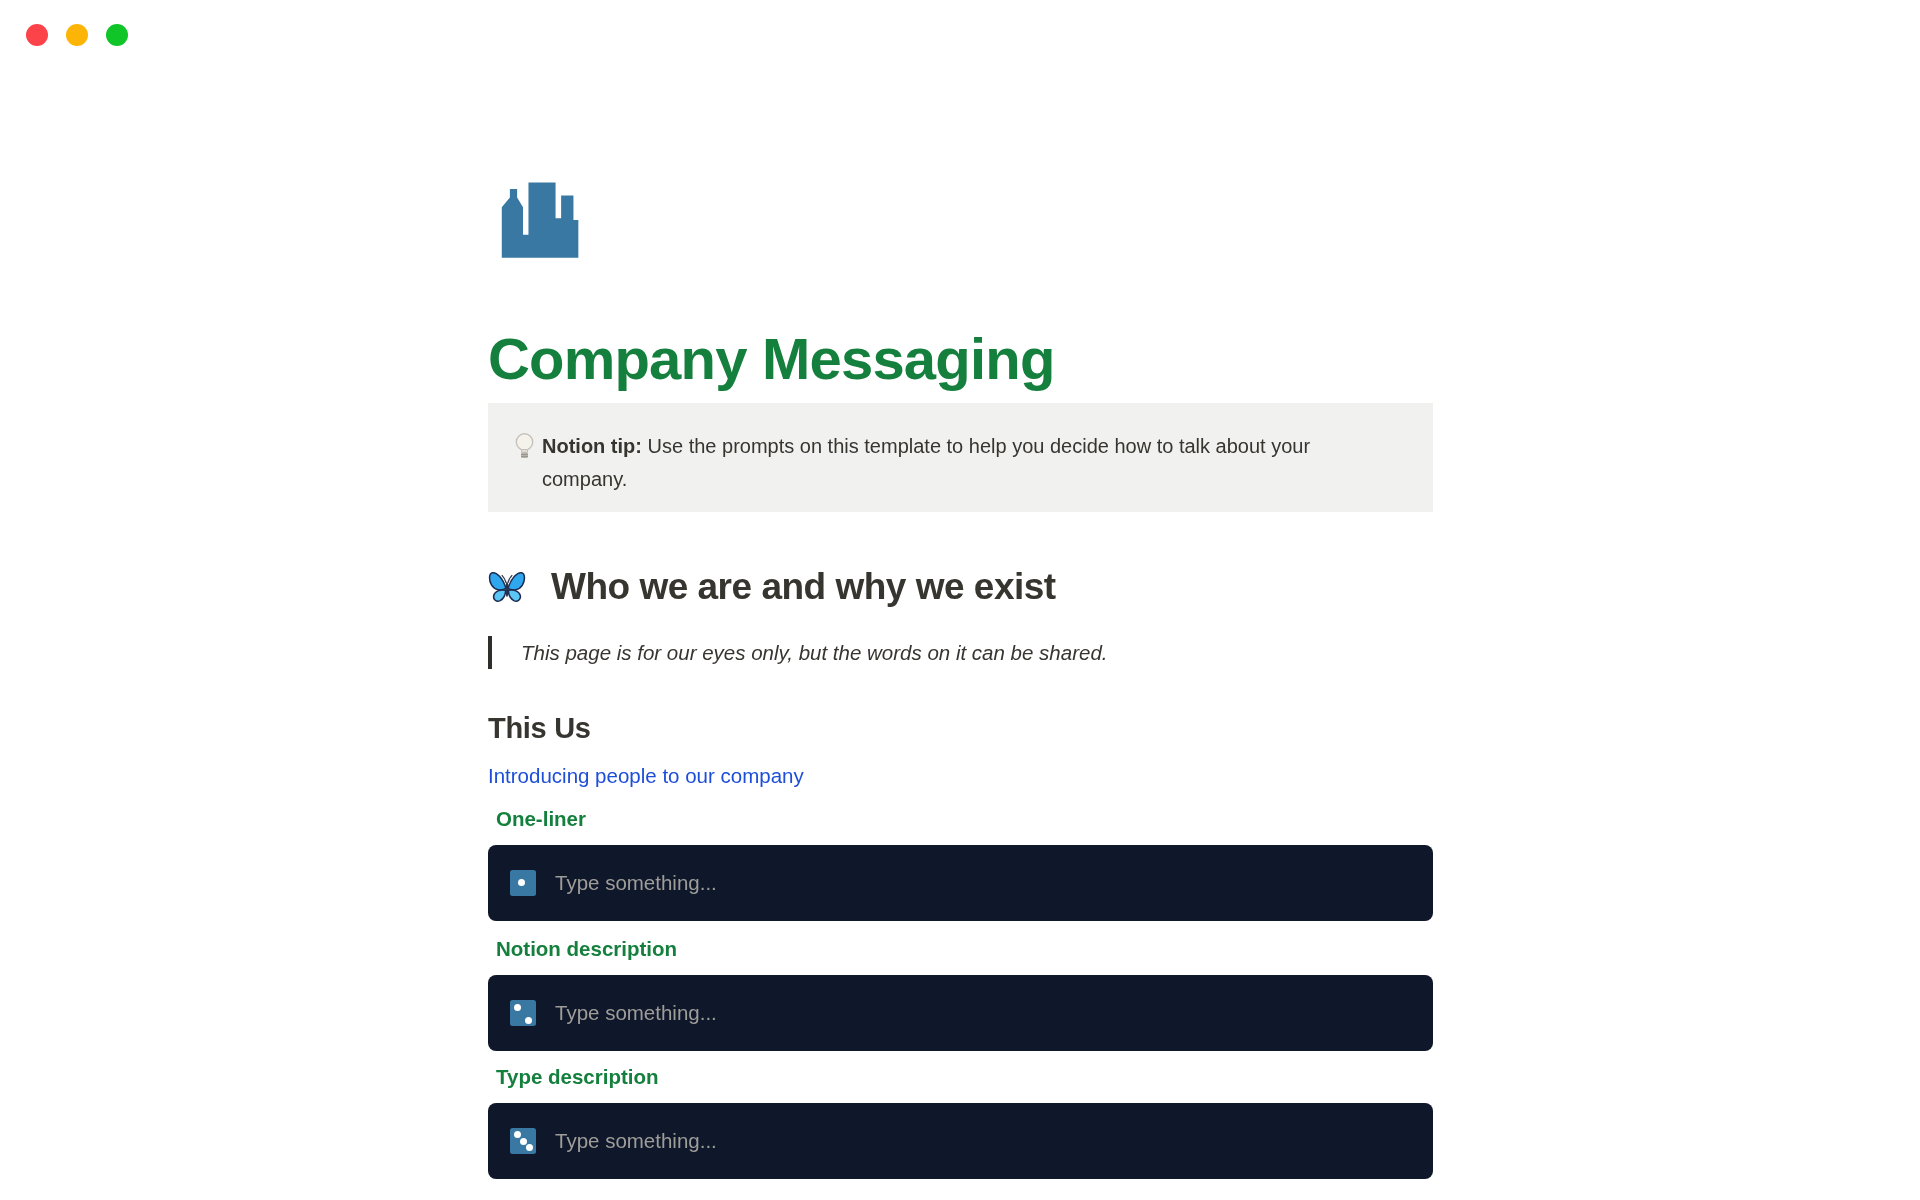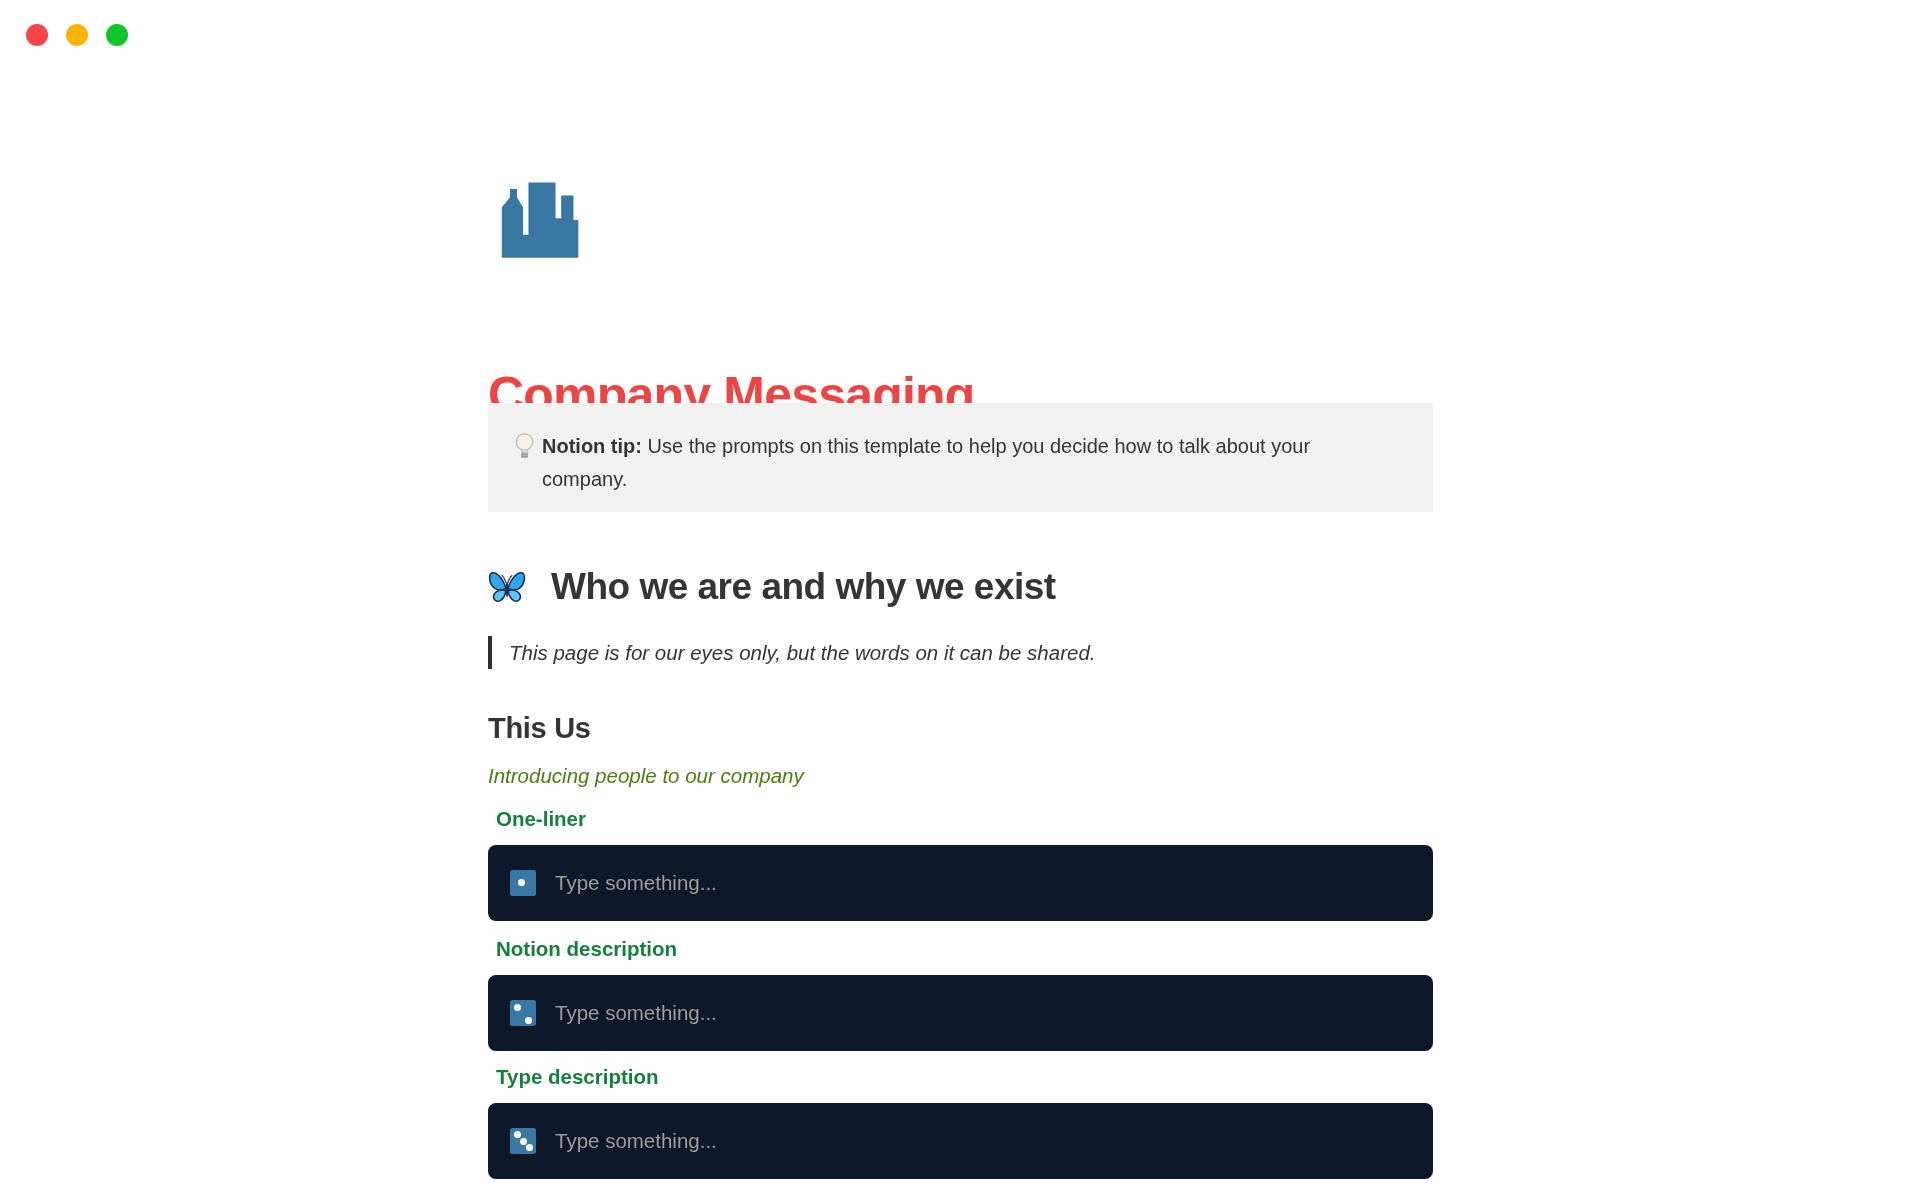--- a/index.html
+++ b/index.html
@@ -12,46 +12,46 @@
   .light { width:22px; height:22px; border-radius:50%; border:none; padding:0; cursor:pointer; }
   .light.red { background:#fc4349; }
   .light.yellow { background:#fcb507; }
   .light.green { background:#0fc527; }
 
   
   .page-icon { position:absolute; top:176px; left:492px; width:88px; height:88px; cursor:pointer; }
 
   .page-title {
     position:absolute; top:329px; left:488px; width:945px;
-    font-size:50px; line-height:60px; font-weight:700; letter-spacing:-0.8px; color:#ef4444;margin-top:36px;
+    font-size:58px; line-height:60px; font-weight:700; letter-spacing:-0.8px; color:#15803d;
   }
 
   .callout {
     position:absolute; top:403px; left:488px; width:945px; height:109px;
     background:#f1f1ef; border-radius:0; box-sizing:border-box;
   }
   .callout-bulb { position:absolute; top:29px; left:23px; width:27px; height:29px; }
   .callout-text {
     position:absolute; top:27px; left:54px; right:46px;
     font-size:20px; line-height:33px; color:#37352f;
   }
   .callout-text b { font-weight:700; }
 
   .h1-row { position:absolute; top:564px; left:488px; width:945px; display:flex; align-items:center; gap:25px; }
   .h1-emoji { width:38px; height:35px; flex:0 0 auto; }
   .h1-text { font-size:37px; font-weight:700; letter-spacing:-0.5px; color:#37352f; line-height:46px; }
 
   .quote {
     position:absolute; top:636px; left:488px; width:900px;
-    border-left:4px solid #2f2e2b; padding-left:17px;
+    border-left:4px solid #2f2e2b; padding-left:29px;
     font-size:20.5px; line-height:33px; font-style:italic; color:#37352f;
   }
 
   .h2 { position:absolute; top:709px; left:488px; font-size:29px; font-weight:700; letter-spacing:-0.3px; line-height:38px; color:#37352f; }
-  .subtitle { position:absolute; top:761px; left:488px; font-size:20.5px; font-style:italic; color:#4d7c0f; line-height:30px; }
+  .subtitle { position:absolute; top:761px; left:488px; font-size:20.5px; color:#1d4ed8; line-height:30px; }
 
   .field-label { position:absolute; left:496px; font-size:20.5px; font-weight:700; color:#15803d; line-height:28px; }
   .lbl-1 { top:805px; } .lbl-2 { top:935px; } .lbl-3 { top:1063px; }
 
   .field {
     position:absolute; left:488px; width:945px; height:76px;
     background:#0f172a; border-radius:8px; cursor:text;
     display:flex; align-items:center; box-sizing:border-box; padding-left:22px;
   }
   .fld-1 { top:845px; } .fld-2 { top:975px; } .fld-3 { top:1103px; }

